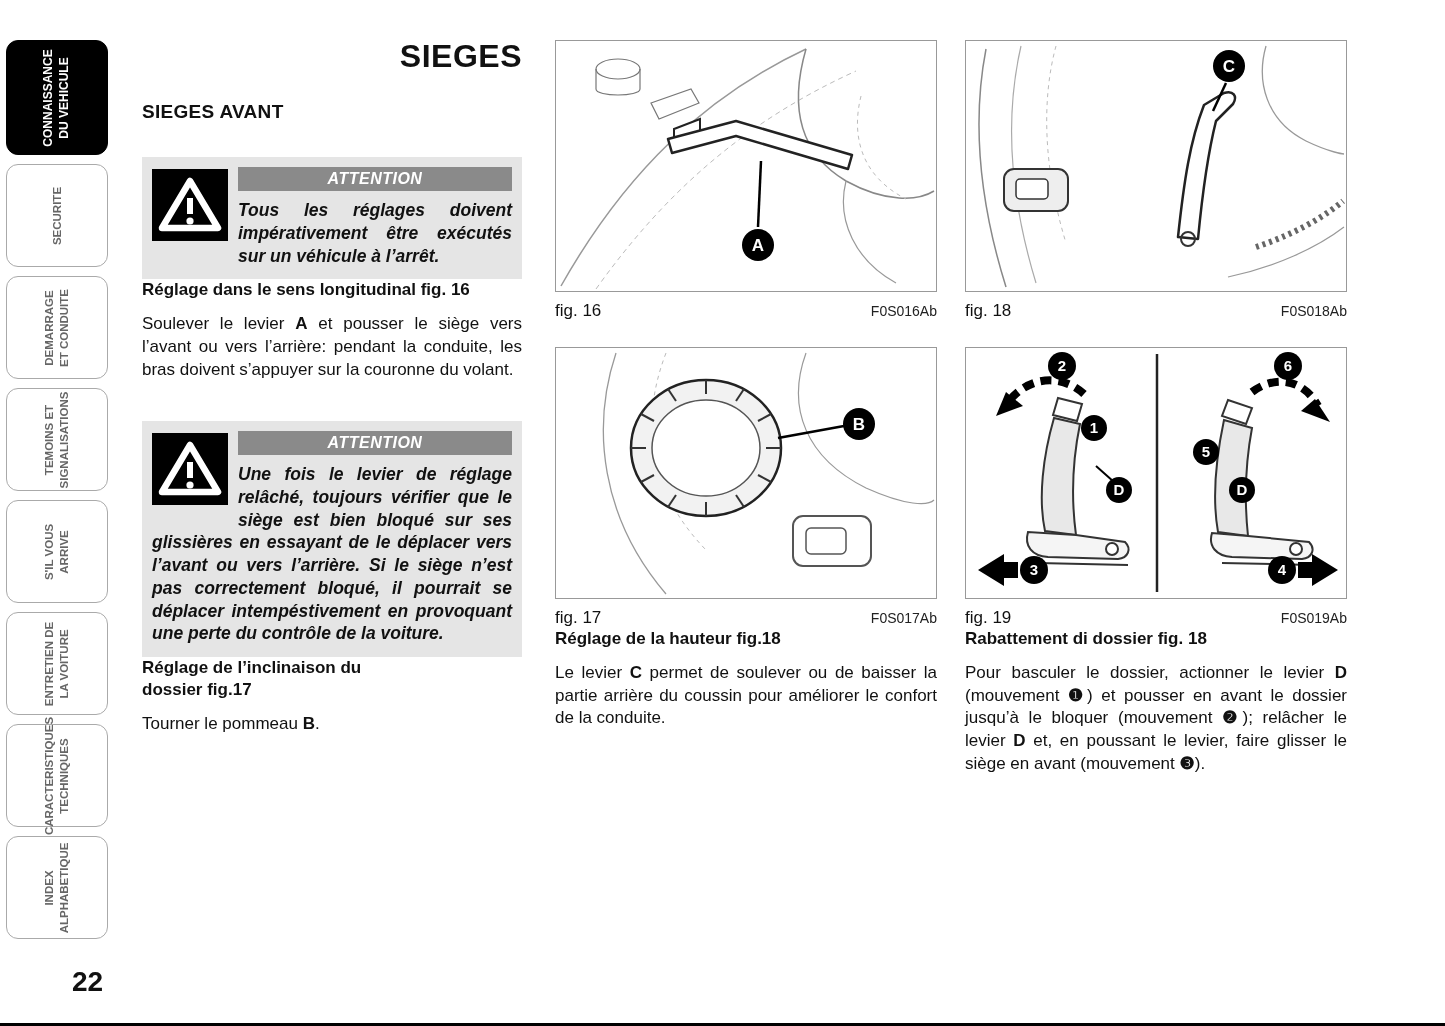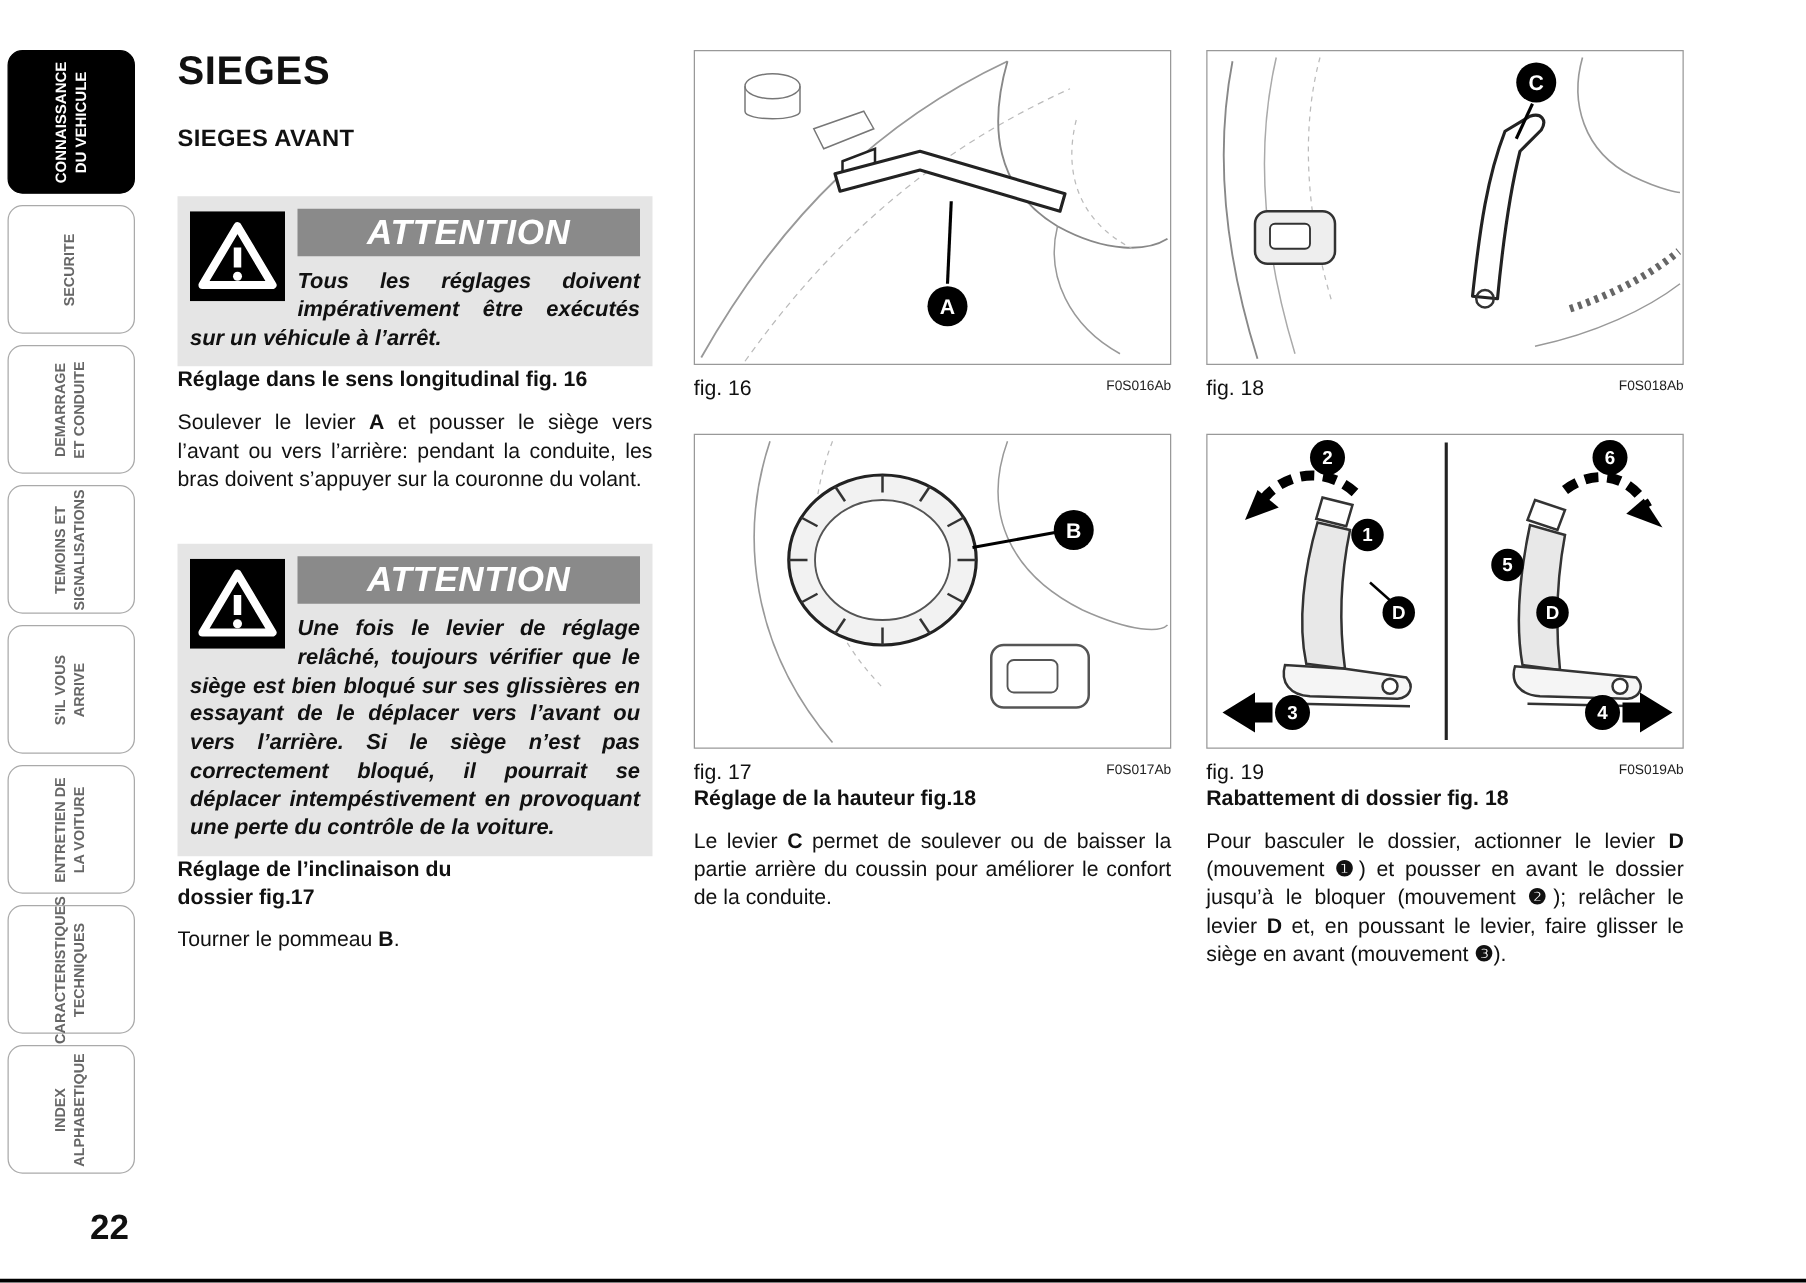--- a/index.html
+++ b/index.html
@@ -20,49 +20,49 @@
   .tab.active .rot{color:#fff;font-size:12px;}
   .rot span{display:block;}
   .rot span:empty{display:none;}
   .page-num{position:absolute;left:72px;bottom:28px;font-size:28px;font-weight:bold;}
 
   
   .col1{position:absolute;left:142px;top:38px;width:380px;}
   .col2{position:absolute;left:555px;top:40px;width:382px;}
   .col3{position:absolute;left:965px;top:40px;width:382px;}
 
-  .doc-title{font-size:32px;font-weight:bold;letter-spacing:.5px;margin:0 0 26px 0;}
+  .doc-title{font-size:32px;font-weight:bold;letter-spacing:.5px;margin:0 0 26px 0;text-align:right;}
   .doc-subtitle{font-size:19px;font-weight:bold;letter-spacing:.3px;margin:0 0 34px 0;}
 
   h3.sec{font-size:17px;font-weight:bold;margin:0;line-height:1.3;}
   p.body{font-size:17px;line-height:1.33;text-align:justify;margin:12px 0 0 0;}
   p.body b{font-weight:bold;}
 
   
   .warn{background:#e5e5e5;padding:10px 10px 12px 10px;overflow:hidden;}
   .warn .wicon{float:left;width:76px;height:72px;margin:2px 10px 4px 0;}
   .warn .whead{
     overflow:hidden;background:#8a8a8a;color:#fff;font-weight:bold;font-style:italic;
-    text-align:center;font-size:28px;padding:3px 12px;letter-spacing:.5px;
+    text-align:center;font-size:16px;padding:3px 12px;letter-spacing:.5px;
   }
   .warn .wbody{
     font-weight:bold;font-style:italic;font-size:17.5px;line-height:1.3;
     text-align:justify;margin:8px 0 0 0;
   }
   .mt-warn1{margin-top:0;}
   .sec-long{margin-top:48px;}
   .warn2{margin-top:40px;}
   .sec-incl{margin-top:46px;max-width:270px;}
 
   
   .figbox{border:1px solid #999;height:250px;background:#fff;box-sizing:content-box;overflow:hidden;}
   .figbox svg{display:block;width:380px;height:250px;}
   .figcap{display:flex;justify-content:space-between;align-items:flex-start;margin-top:9px;}
   .figcap .cap{font-size:17px;}
-  .figcap .code{font-size:11px;color:#222;margin-top:2px;padding-left:33px;}
+  .figcap .code{font-size:14px;color:#222;margin-top:2px;padding-left:33px;}
   .fig + .fig{margin-top:26px;}
   .fig-text-head{margin-top:36px;}
 
   svg text{fill:#fff;font-family:"Liberation Sans",sans-serif;font-weight:bold;font-size:15px;text-anchor:middle;}
   svg text.co{font-size:17px;}
 </style>
 </head>
 <body>
 
 <nav class="sidebar">

